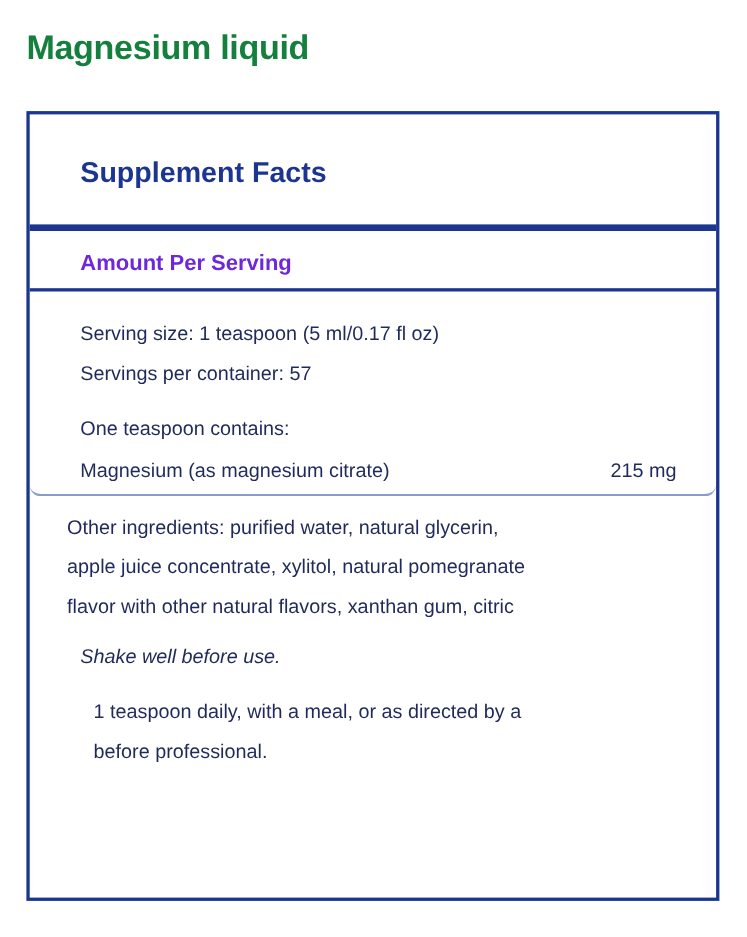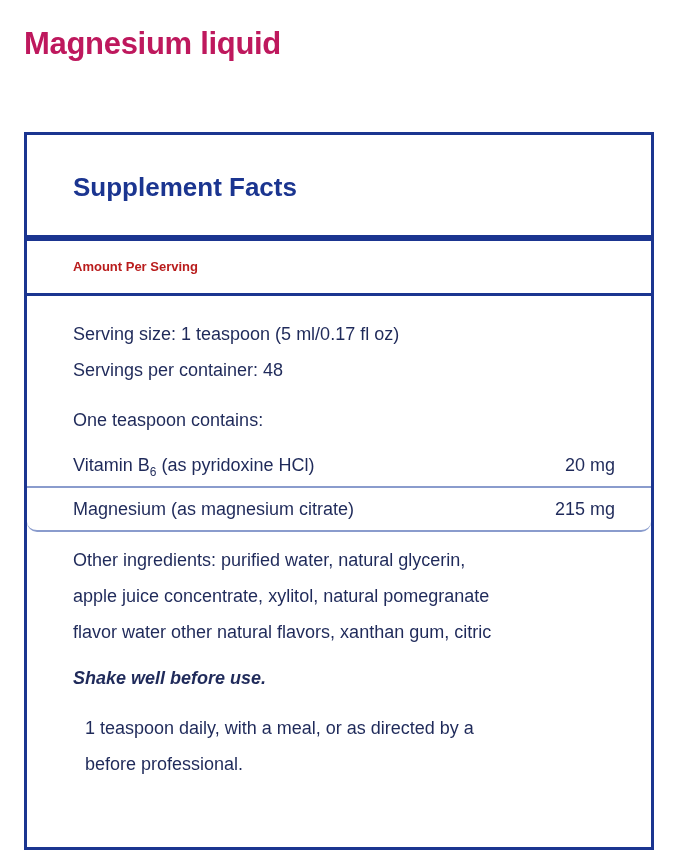--- a/index.html
+++ b/index.html
@@ -1,67 +1,63 @@
 <!DOCTYPE html>
 <html><head>
 <meta charset="utf-8">
 <style>
   html, body { margin: 0; padding: 0; background: #ffffff; }
   body { width: 679px; height: 852px; position: relative; font-family: "Liberation Sans", "DejaVu Sans", sans-serif; color: #1f2a5a; overflow: hidden; }
-  .page-title { position: absolute; left: 24px; top: 24px; margin: 0; font-size: 31px; font-weight: bold; color: #be185d; letter-spacing: -0.3px; line-height: 40px; }
-  .facts-box { position: absolute; left: 24px; top: 101px; width: 624px; height: 712px; border: 3px solid #1b3590; box-sizing: content-box; margin-top: 31px; }
+  .page-title { position: absolute; left: 24px; top: 24px; margin: 0; font-size: 31px; font-weight: bold; color: #15803d; letter-spacing: -0.3px; line-height: 40px; }
+  .facts-box { position: absolute; left: 24px; top: 101px; width: 624px; height: 712px; border: 3px solid #1b3590; box-sizing: content-box; }
   .facts-header { height: 100px; border-bottom: 6px solid #1b3590; position: relative; }
   .facts-title { position: absolute; left: 46px; top: 36px; margin: 0; font-size: 26px; font-weight: bold; color: #1b3590; line-height: 32px; }
   .amount-row { height: 52px; border-bottom: 3px solid #1b3590; position: relative; }
-  .amount-label { position: absolute; left: 46px; top: 18px; font-size: 13px; font-weight: bold; color: #b91c1c; }
+  .amount-label { position: absolute; left: 46px; top: 18px; font-size: 20px; font-weight: bold; color: #6d28d9; }
   .body-text { font-size: 18px; line-height: 36px; color: #1f2a5a; }
   .serving { padding: 20px 40px 0 46px; }
   .serving div { height: 36px; line-height: 36px; }
   .contains { padding: 14px 46px 0 46px; height: 36px; line-height: 36px; }
   .nutrient-row { position: relative; height: 42px; line-height: 42px; padding: 0 36px 0 46px; display: flex; justify-content: space-between; }
   .nutrient-row.first { margin-top: 6px; border-bottom: 2px solid #8a9ccd; }
   .nutrient-row.second { border-bottom: 2px solid #8a9ccd; border-radius: 10px; }
-  .other { padding: 10px 46px 0 46px; }
-  .shake { padding: 10px 46px 0 46px; font-weight: bold; font-style: italic; }
+  .other { padding: 10px 46px 0 34px; }
+  .shake { padding: 10px 46px 0 46px; font-weight: normal; font-style: italic; }
   .directions { padding: 14px 46px 0 58px; }
   sub { font-size: 12px; }
 </style>
 </head>
 <body>
 
 <h1 class="page-title">Magnesium liquid</h1>
 
 <div class="facts-box">
   <div class="facts-header">
     <h2 class="facts-title">Supplement Facts</h2>
   </div>
   <div class="amount-row">
     <span class="amount-label">Amount Per Serving</span>
   </div>
 
   <div class="body-text">
     <div class="serving">
       <div>Serving size: 1 teaspoon (5 ml/0.17 fl oz)</div>
-      <div>Servings per container: 48</div>
+      <div>Servings per container: 57</div>
     </div>
     <div class="contains">One teaspoon contains:</div>
 
-    <div class="nutrient-row first">
-      <span><span>Vitamin B</span><sub>6</sub><span> (as pyridoxine HCl)</span></span>
-      <span>20 mg</span>
-    </div>
     <div class="nutrient-row second">
       <span>Magnesium (as magnesium citrate)</span>
       <span>215 mg</span>
     </div>
 
     <div class="other">
       <div>Other ingredients: purified water, natural glycerin,</div>
       <div>apple juice concentrate, xylitol, natural pomegranate</div>
-      <div>flavor water other natural flavors, xanthan gum, citric</div>
+      <div>flavor with other natural flavors, xanthan gum, citric</div>
     </div>
     <div class="shake">Shake well before use.</div>
     <div class="directions">
       <div>1 teaspoon daily, with a meal, or as directed by a</div>
       <div>before professional.</div>
     </div>
   </div>
 </div>
 
 </body></html>

